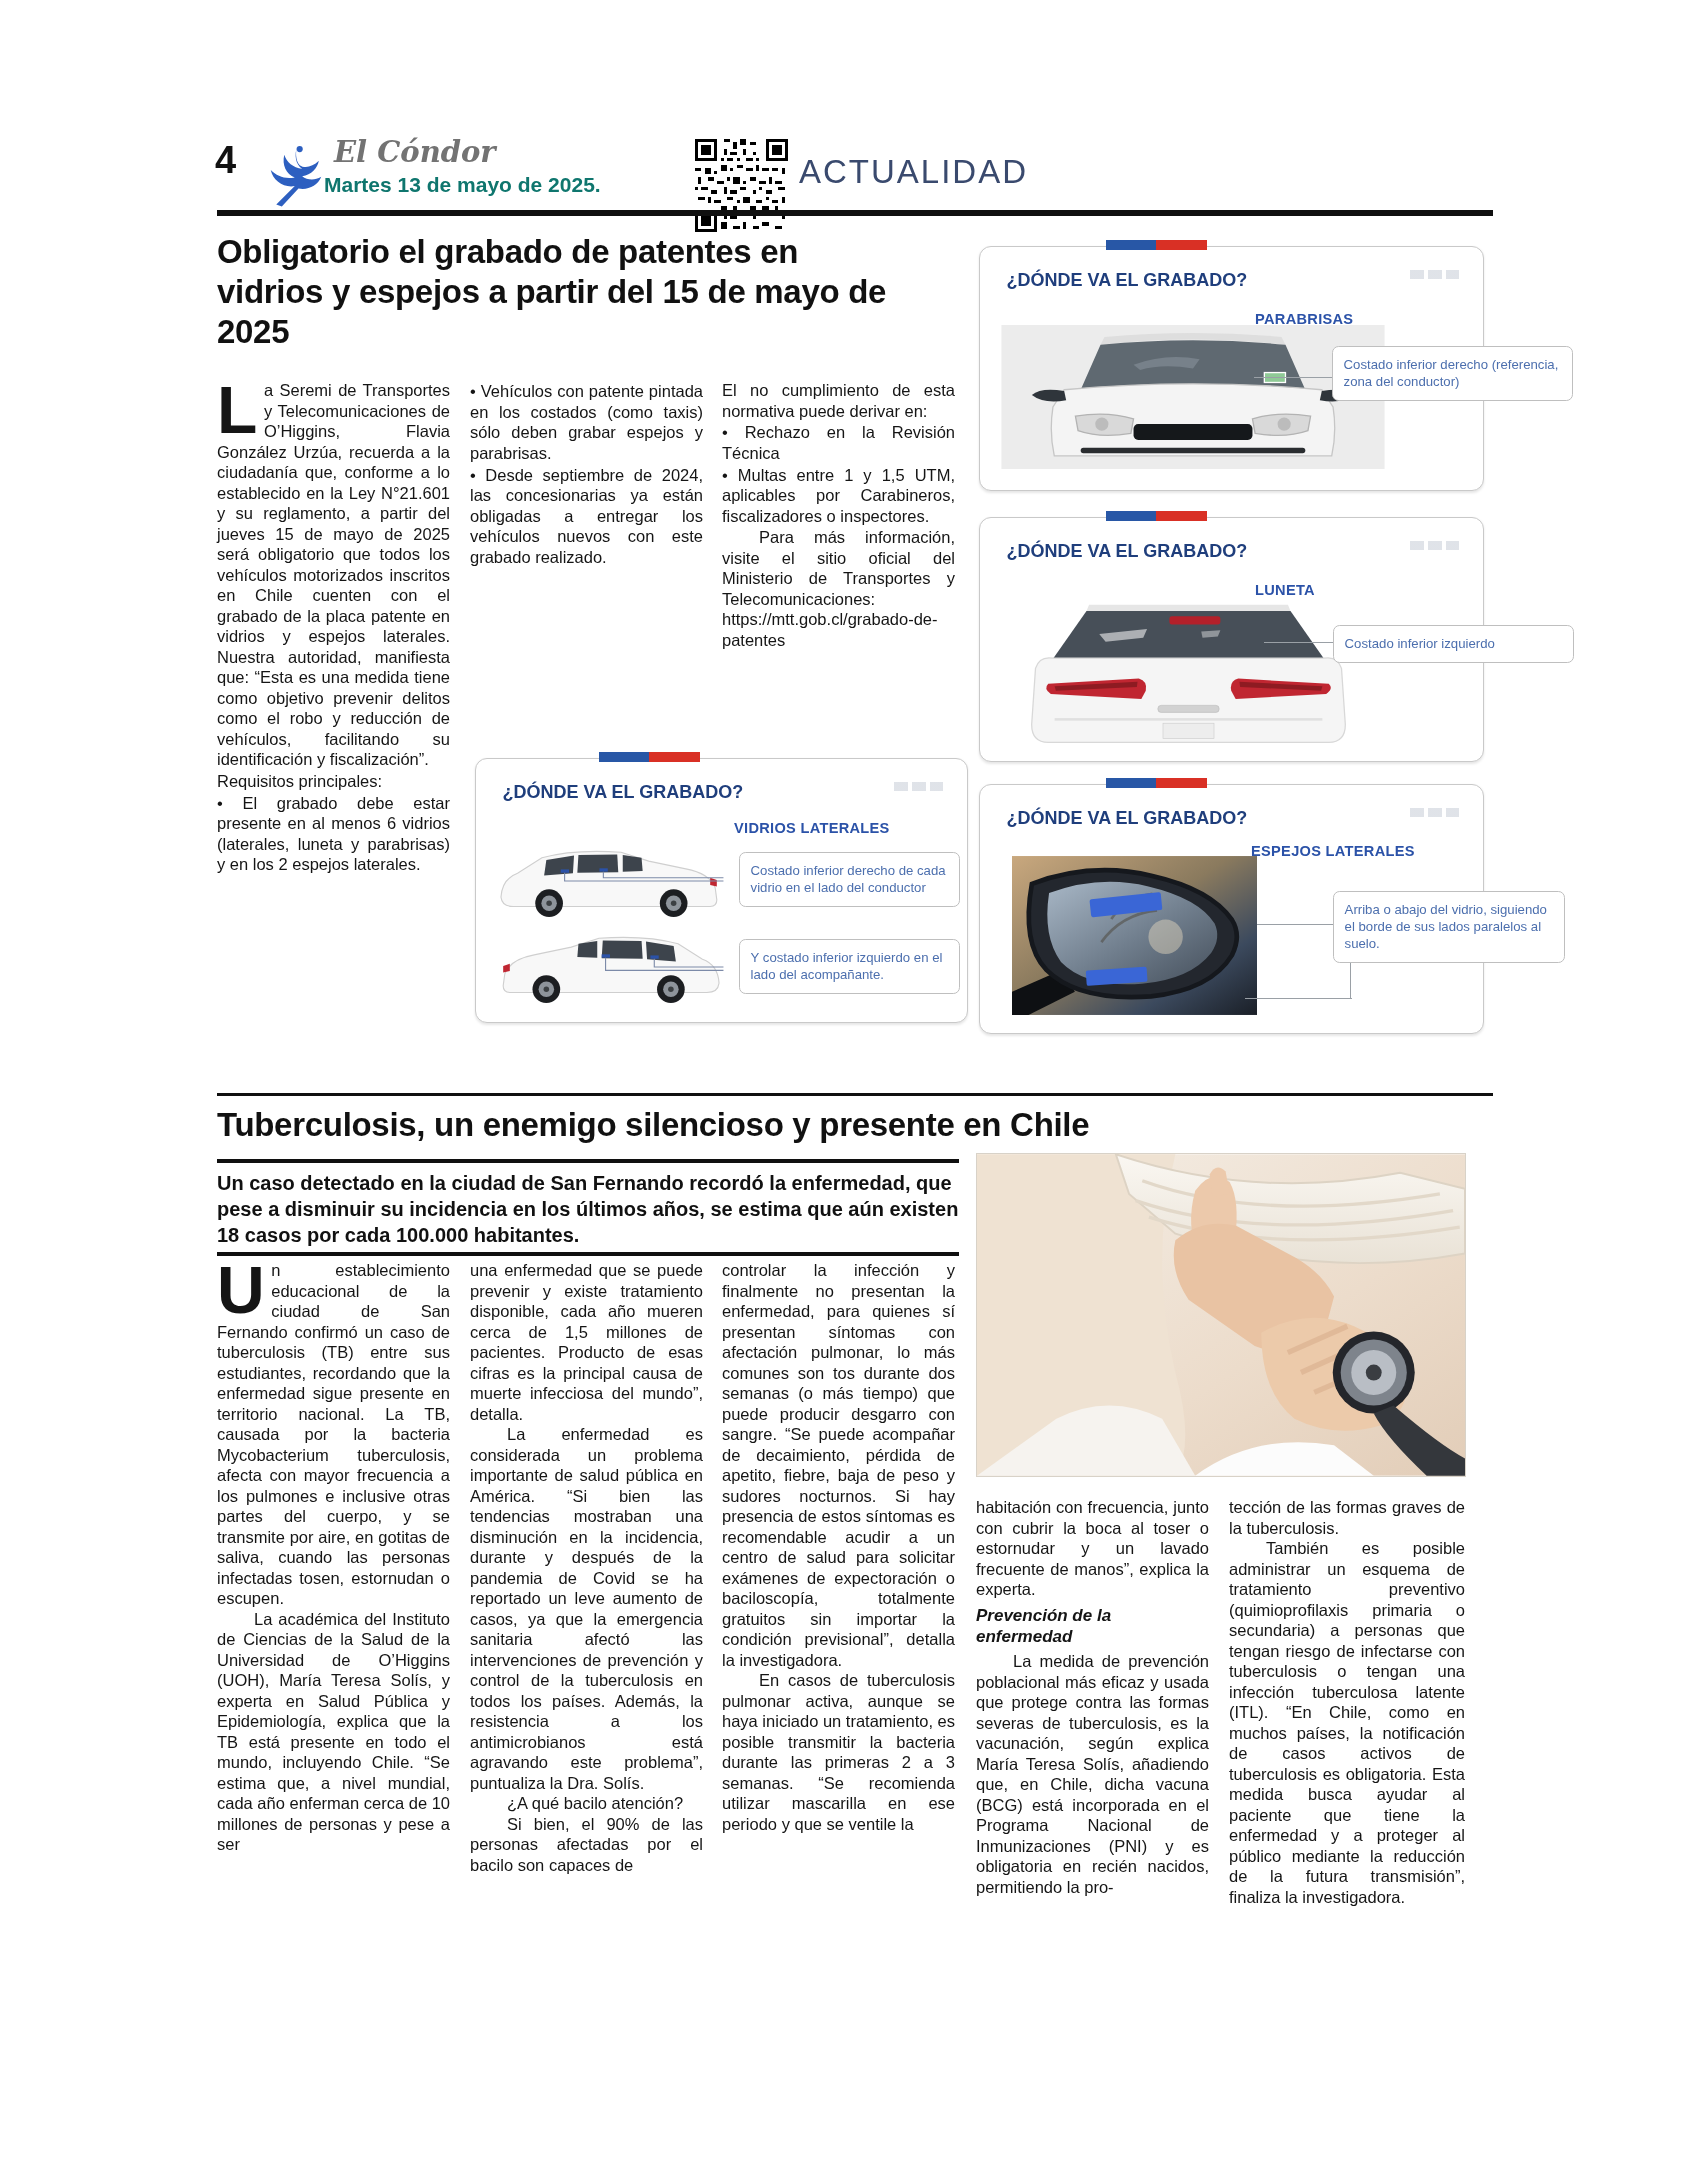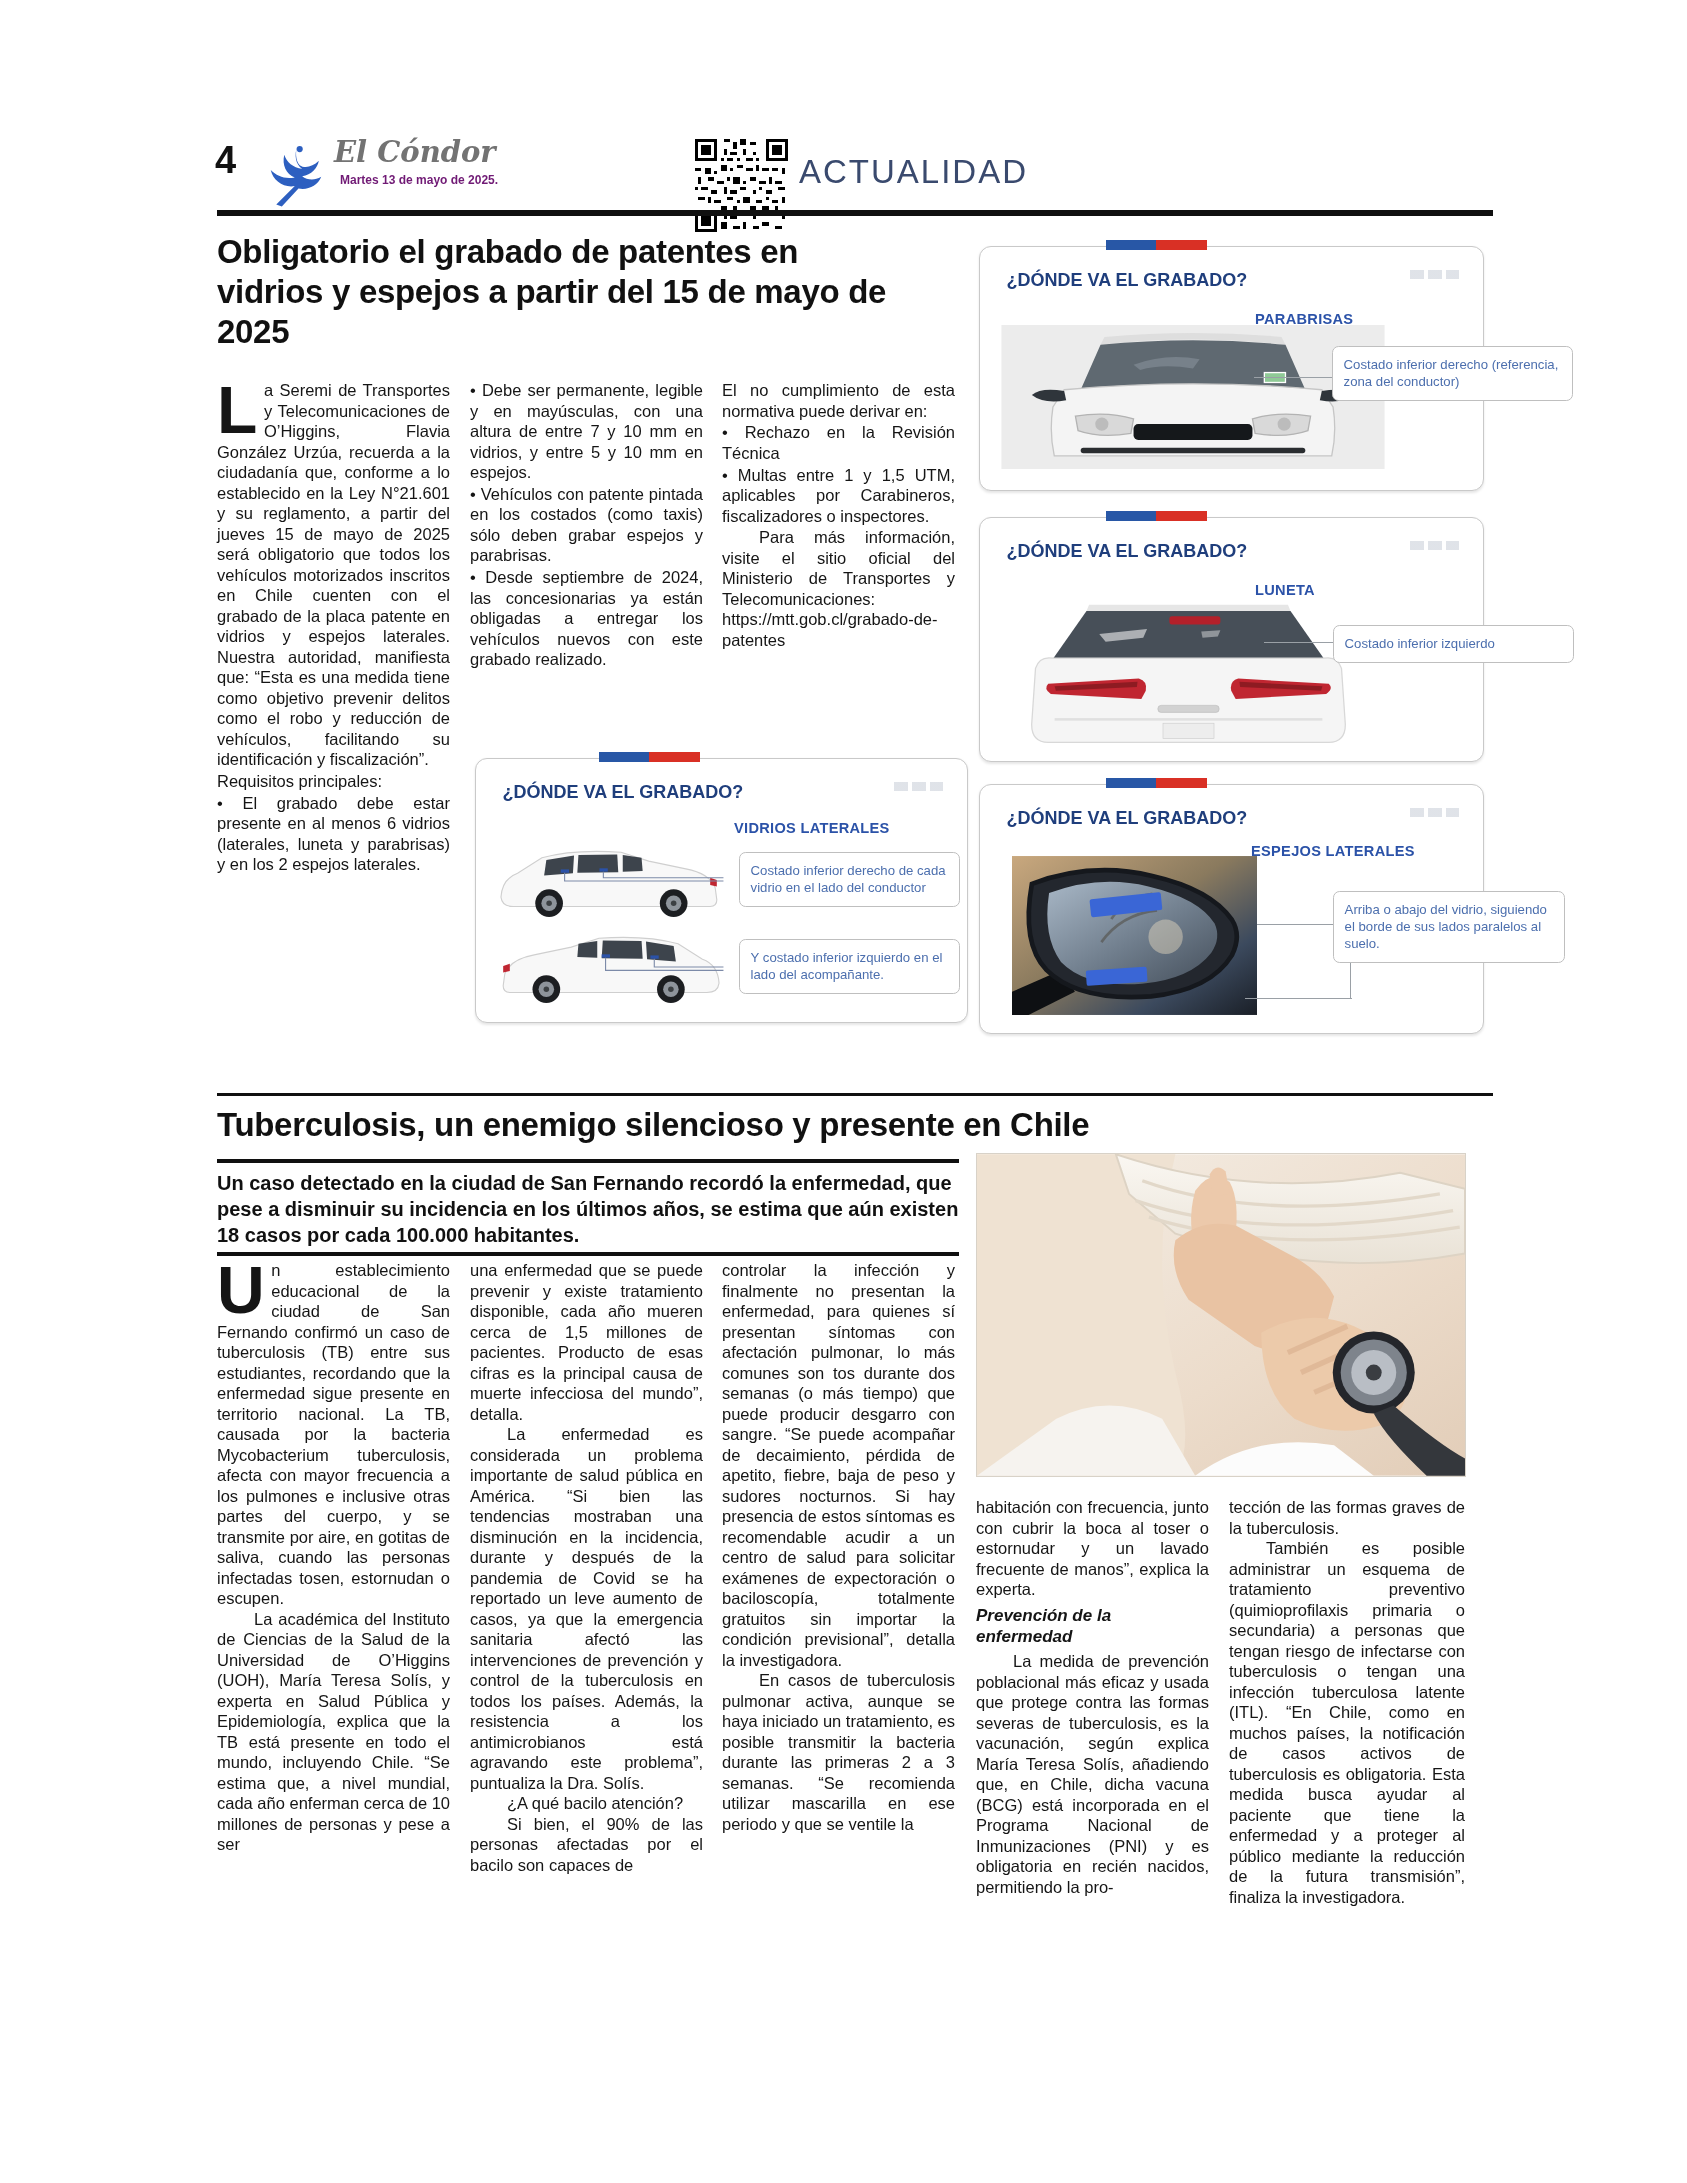--- a/index.html
+++ b/index.html
@@ -4,21 +4,21 @@
 <style>
   html,body{margin:0;padding:0;background:#888;}
   .page{position:relative;width:1687px;height:2183px;background:#ffffff;overflow:hidden;
         font-family:"Liberation Sans",sans-serif;color:#111;}
   .abs{position:absolute;}
 
   
   .page-num{left:215px;top:139px;font-size:38px;font-weight:bold;}
   .masthead{left:334px;top:135px;font-family:"DejaVu Serif",serif;font-weight:bold;
             font-size:29px;color:#737373;font-style:italic;}
-  .date-line{left:340px;top:173px;font-size:12px;font-weight:bold;color:#701a75;}
+  .date-line{left:324px;top:173px;font-size:21px;font-weight:bold;color:#0f766e;}
   .section-title{left:799px;top:153px;font-size:33px;font-weight:normal;color:#3a4a6e;letter-spacing:2px;}
   .header-rule{left:217px;top:210px;width:1276px;height:6px;background:#101010;}
 
   
   .a1-title{left:217px;top:232px;width:675px;font-size:33px;line-height:40px;font-weight:bold;letter-spacing:-0.3px;}
   .col{position:absolute;width:233px;font-size:16.5px;line-height:20.5px;text-align:justify;color:#151515;}
   .col p{margin:0;}
   .col p.sp{margin-top:1.3px;}
   .indent{text-indent:37px;}
   .dropcap{float:left;font-weight:bold;font-size:66px;line-height:53px;margin:4px 6.6px 0 0;}
@@ -88,21 +88,20 @@
 
   <div class="abs a1-title">Obligatorio el grabado de patentes en vidrios y espejos a partir del 15 de mayo de 2025</div>
 
   <div class="col" style="left:217px;top:380px;">
     <p><span class="dropcap">L</span><span>a Seremi de Transportes y Telecomunicaciones de O’Higgins, Flavia González Urzúa, recuerda a la ciudadanía que, conforme a lo establecido en la Ley N°21.601 y su reglamento, a partir del jueves 15 de mayo de 2025 será obligatorio que todos los vehículos motorizados inscritos en Chile cuenten con el grabado de la placa patente en vidrios y espejos laterales. Nuestra autoridad, manifiesta que: “Esta es una medida tiene como objetivo prevenir delitos como el robo y reducción de vehículos, facilitando su identificación y fiscalización”.</span></p>
     <p class="sp" style="text-align:left;">Requisitos principales:</p>
     <p class="sp">• El grabado debe estar presente en al menos 6 vidrios (laterales, luneta y parabrisas) y en los 2 espejos laterales.</p>
   </div>
 
   <div class="col" style="left:470px;top:380px;">
-    <p>• Debe ser permanente, legible y en mayúsculas, con una altura de entre 7 y 10 mm en vidrios, y entre 5 y 10 mm en espejos.</p>
     <p class="sp">• Vehículos con patente pintada en los costados (como taxis) sólo deben grabar espejos y parabrisas.</p>
     <p class="sp">• Desde septiembre de 2024, las concesionarias ya están obligadas a entregar los vehículos nuevos con este grabado realizado.</p>
   </div>
 
   <div class="col" style="left:722px;top:380px;">
     <p>El no cumplimiento de esta normativa puede derivar en:</p>
     <p class="sp">• Rechazo en la Revisión Técnica</p>
     <p class="sp">• Multas entre 1 y 1,5 UTM, aplicables por Carabineros, fiscalizadores o inspectores.</p>
     <p class="sp indent">Para más información, visite el sitio oficial del Ministerio de Transportes y Telecomunicaciones: https://mtt.gob.cl/grabado-de-patentes</p>
   </div>

